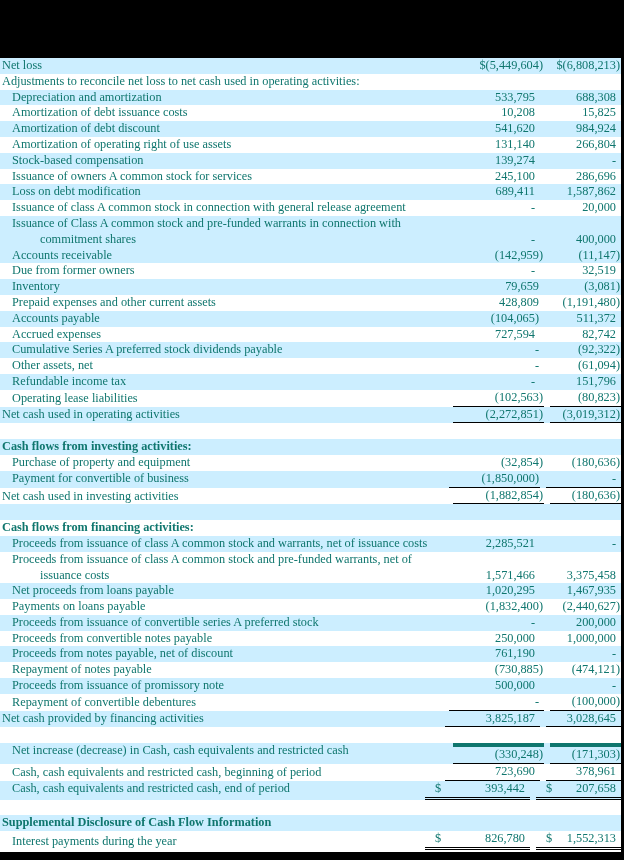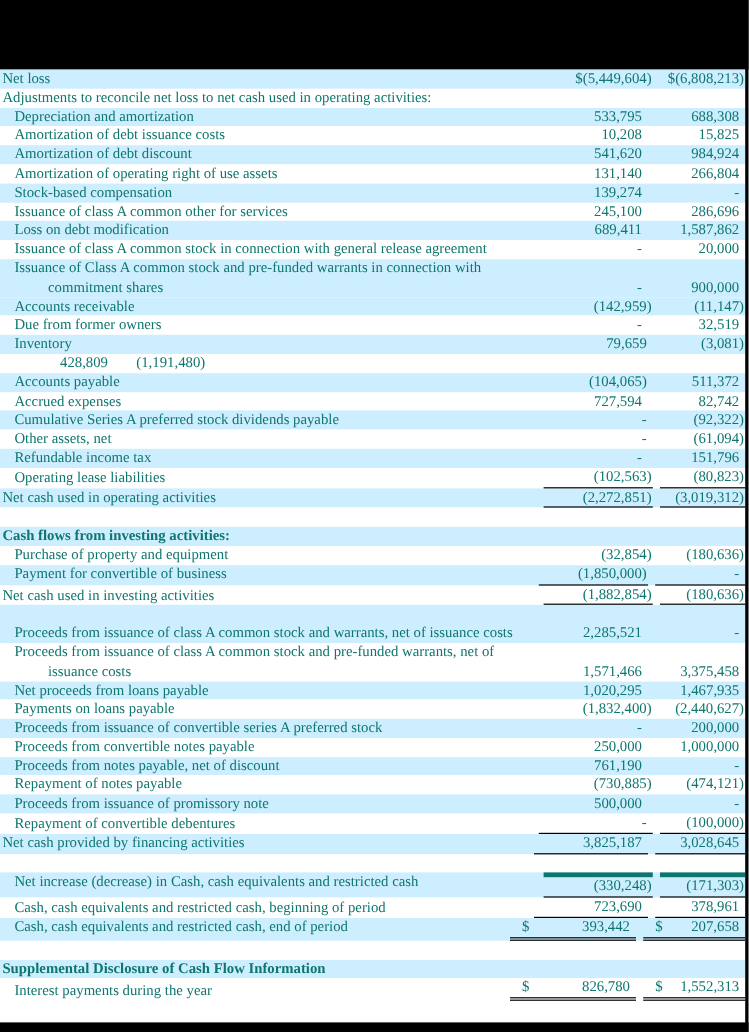--- a/index.html
+++ b/index.html
@@ -77,21 +77,21 @@
       </div>
       <div class="row bg-b ind">
         <div class="lbl">
           <div>Stock-based compensation</div>
         </div>
         <div class="v c1">139,274</div>
         <div class="v c2">-</div>
       </div>
       <div class="row bg-w ind">
         <div class="lbl">
-          <div>Issuance of class A common other for services</div>
+          <div>Issuance of owners A common stock for services</div>
         </div>
         <div class="v c1">245,100</div>
         <div class="v c2">286,696</div>
       </div>
       <div class="row bg-b ind">
         <div class="lbl">
           <div>Loss on debt modification</div>
         </div>
         <div class="v c1">689,411</div>
         <div class="v c2">1,587,862</div>
@@ -102,21 +102,21 @@
         </div>
         <div class="v c1">-</div>
         <div class="v c2">20,000</div>
       </div>
       <div class="row bg-b ind">
         <div class="lbl">
           <div>Issuance of Class A common stock and pre-funded warrants in connection with</div>
           <div class="l2">commitment shares</div>
         </div>
         <div class="v c1">-</div>
-        <div class="v c2">900,000</div>
+        <div class="v c2">400,000</div>
       </div>
       <div class="row bg-b ind">
         <div class="lbl">
           <div>Accounts receivable</div>
         </div>
         <div class="v c1 neg">(142,959)</div>
         <div class="v c2 neg">(11,147)</div>
       </div>
       <div class="row bg-w ind">
         <div class="lbl">
@@ -126,20 +126,23 @@
         <div class="v c2">32,519</div>
       </div>
       <div class="row bg-b ind">
         <div class="lbl">
           <div>Inventory</div>
         </div>
         <div class="v c1">79,659</div>
         <div class="v c2 neg">(3,081)</div>
       </div>
       <div class="row bg-w ind">
+        <div class="lbl">
+          <div>Prepaid expenses and other current assets</div>
+        </div>
         <div class="v c1">428,809</div>
         <div class="v c2 neg">(1,191,480)</div>
       </div>
       <div class="row bg-b ind">
         <div class="lbl">
           <div>Accounts payable</div>
         </div>
         <div class="v c1 neg">(104,065)</div>
         <div class="v c2">511,372</div>
       </div>
@@ -213,20 +216,27 @@
       </div>
       <div class="row bg-w">
         <div class="lbl">
           <div>Net cash used in investing activities</div>
         </div>
         <div class="v c1 neg u">(1,882,854)</div>
         <div class="v c2 neg u">(180,636)</div>
       </div>
       <div class="row bg-b">
         <div class="lbl"></div>
+        <div class="v c1"></div>
+        <div class="v c2"></div>
+      </div>
+      <div class="row bg-w bold">
+        <div class="lbl">
+          <div>Cash flows from financing activities:</div>
+        </div>
         <div class="v c1"></div>
         <div class="v c2"></div>
       </div>
       <div class="row bg-b ind">
         <div class="lbl">
           <div>Proceeds from issuance of class A common stock and warrants, net of issuance costs</div>
         </div>
         <div class="v c1">2,285,521</div>
         <div class="v c2">-</div>
       </div>

